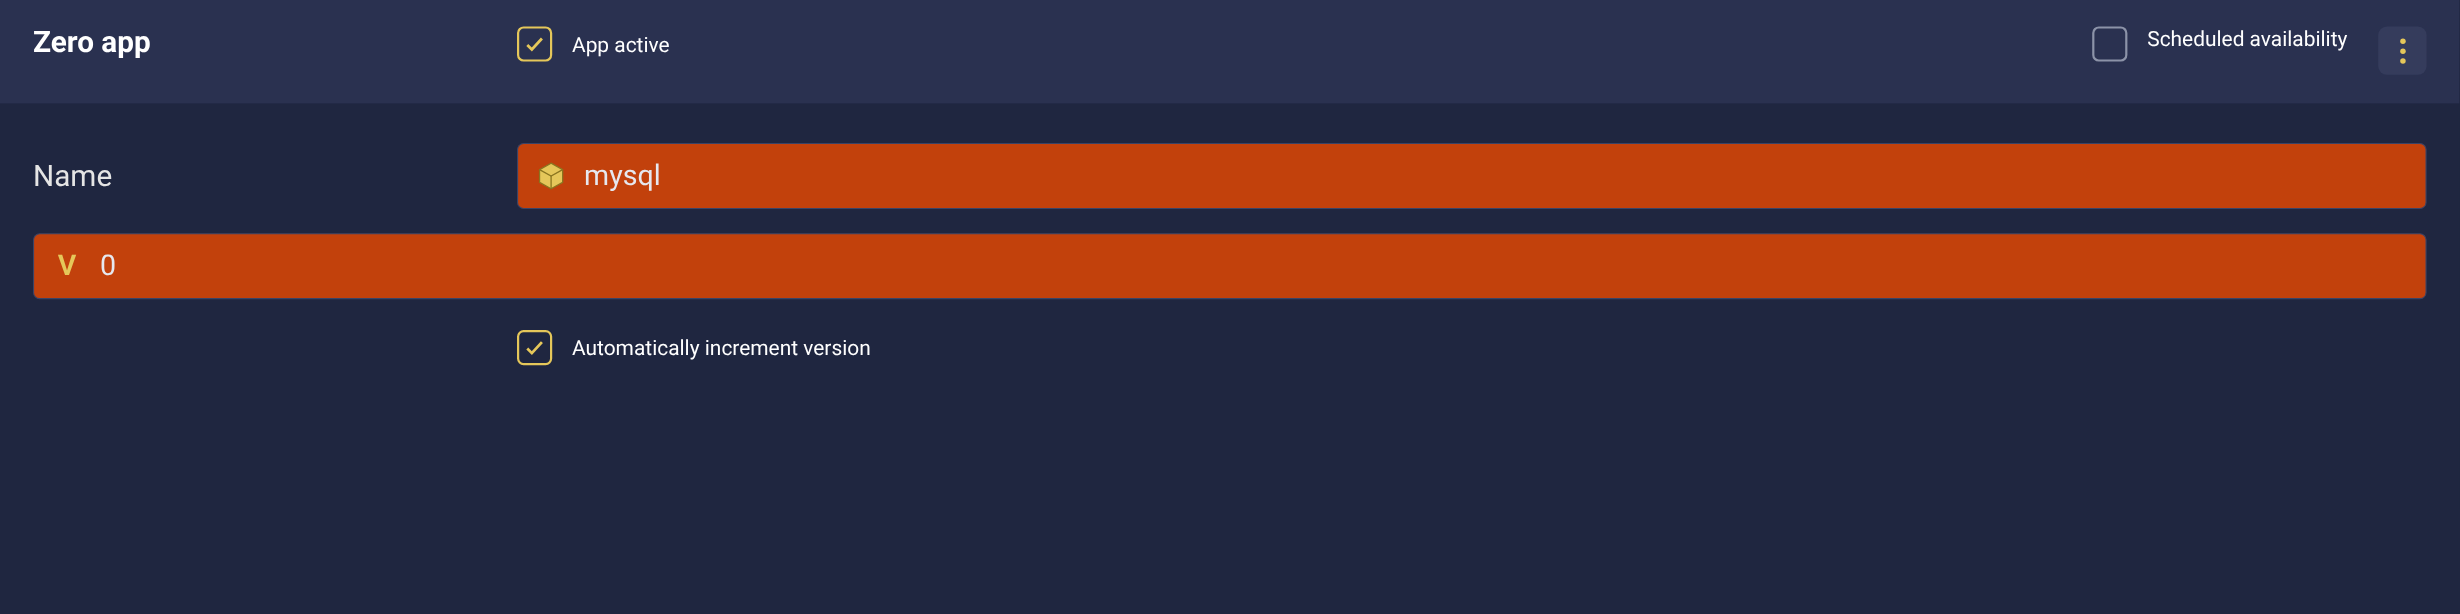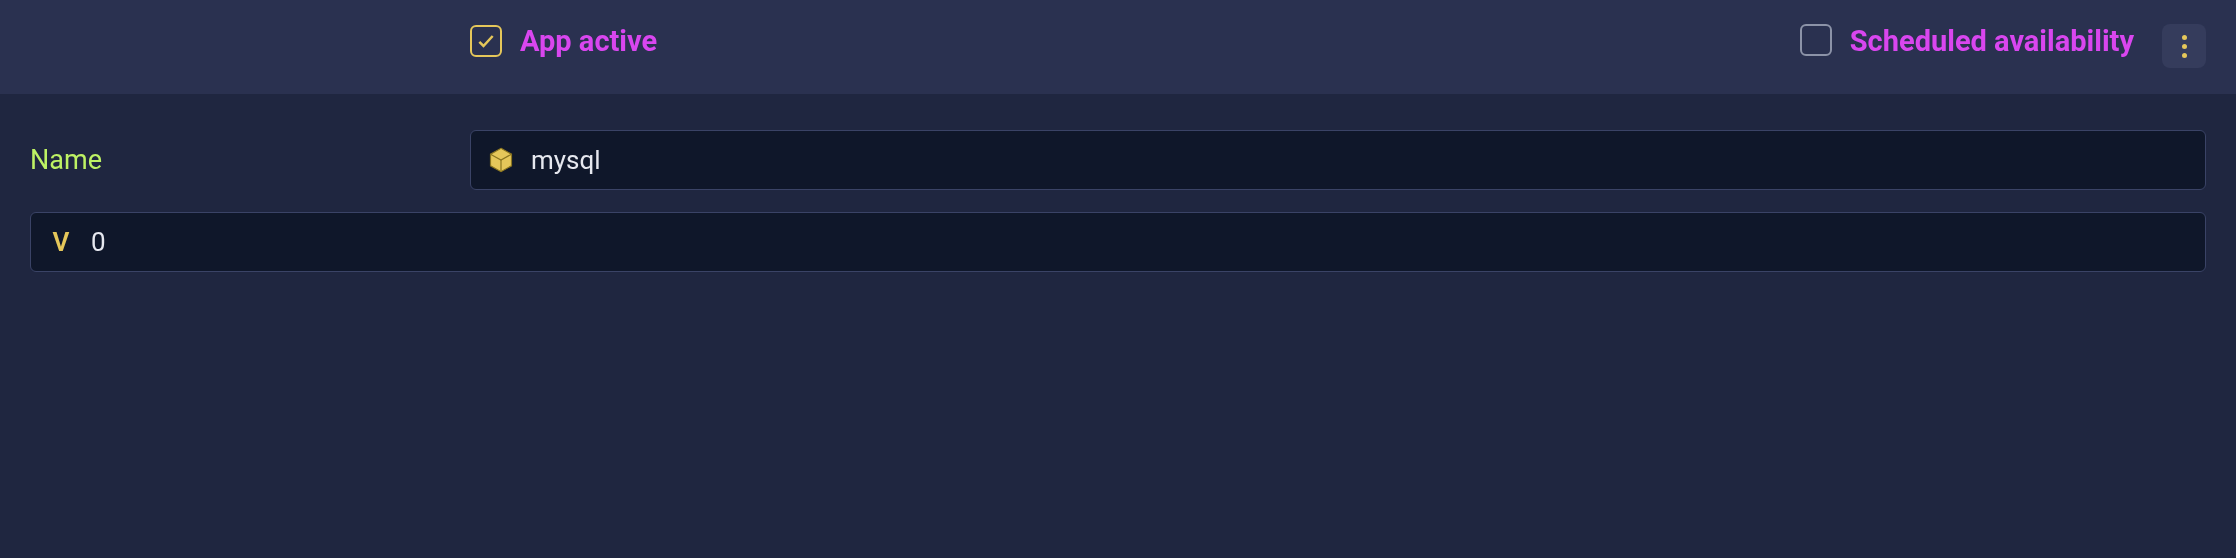--- a/index.html
+++ b/index.html
@@ -25,40 +25,40 @@
   .chk {
     width: 32px; height: 32px;
     border: 2px solid #e5c75a;
     border-radius: 6px;
     display: flex; align-items: center; justify-content: center;
     background: transparent;
     cursor: pointer;
   }
   .chk.off { border-color: #8c93a8; }
   .chk svg { width: 20px; height: 20px; stroke: #e5c75a; stroke-width: 3; fill: none; }
-  .chk-label { font-size: 29px; color: #d946ef; font-weight: bold; }
+  .chk-label { font-size: 19px; color: #ffffff; }
   .kebab {
     width: 44px; height: 44px;
     border-radius: 8px;
     background: #353c5c;
     display: flex; align-items: center; justify-content: center;
     cursor: pointer;
     margin-left: 10px;
   }
   .kebab .dot { width: 5px; height: 5px; background: #e5c75a; border-radius: 50%; margin: 2px 0; }
   .kebab-col { display: flex; flex-direction: column; align-items: center; }
   .body { padding: 36px 30px 30px 30px; }
   .row { display: flex; align-items: center; gap: 40px; margin-bottom: 22px; }
-  .row-label { width: 400px; min-width: 400px; font-size: 27px; color: #bef264; }
+  .row-label { width: 400px; min-width: 400px; font-size: 27px; color: #e5e5e5; }
   .field {
     flex: 1;
     height: 60px;
     border: 1px solid #3a4366;
     border-radius: 6px;
-    background: #0f172a;
+    background: #c2410c;
     display: flex; align-items: center;
     padding: 0 16px;
     gap: 16px;
   }
   .field svg { width: 28px; height: 28px; flex: 0 0 auto; }
   .field input {
     flex: 1;
     background: transparent;
     border: none;
     outline: none;
@@ -73,20 +73,21 @@
     font-size: 26px;
     color: #e5c75a;
     width: 28px; text-align: center;
   }
 </style>
 </head>
 <body>
 
 <div class="hdr">
   <div class="hdr-left">
+    <div class="hdr-title">Zero app</div>
   </div>
   <div class="hdr-mid">
     <div class="chk">
       <svg viewBox="0 0 24 24">
           <polyline points="4 13 9 18 20 6"></polyline>
         </svg>
     </div>
     <span class="chk-label">App active</span>
   </div>
   <div class="hdr-right">
@@ -116,14 +117,22 @@
     </div>
   </div>
 
   <div class="row">
     <div class="field">
       <span class="v-letter">V</span>
       <input type="text" value="0" style="">
     </div>
   </div>
 
+  <div class="row-indent">
+    <div class="chk">
+      <svg viewBox="0 0 24 24">
+          <polyline points="4 13 9 18 20 6"></polyline>
+        </svg>
+    </div>
+    <span class="chk-label">Automatically increment version</span>
+  </div>
 
 </div>
 
 </body></html>

